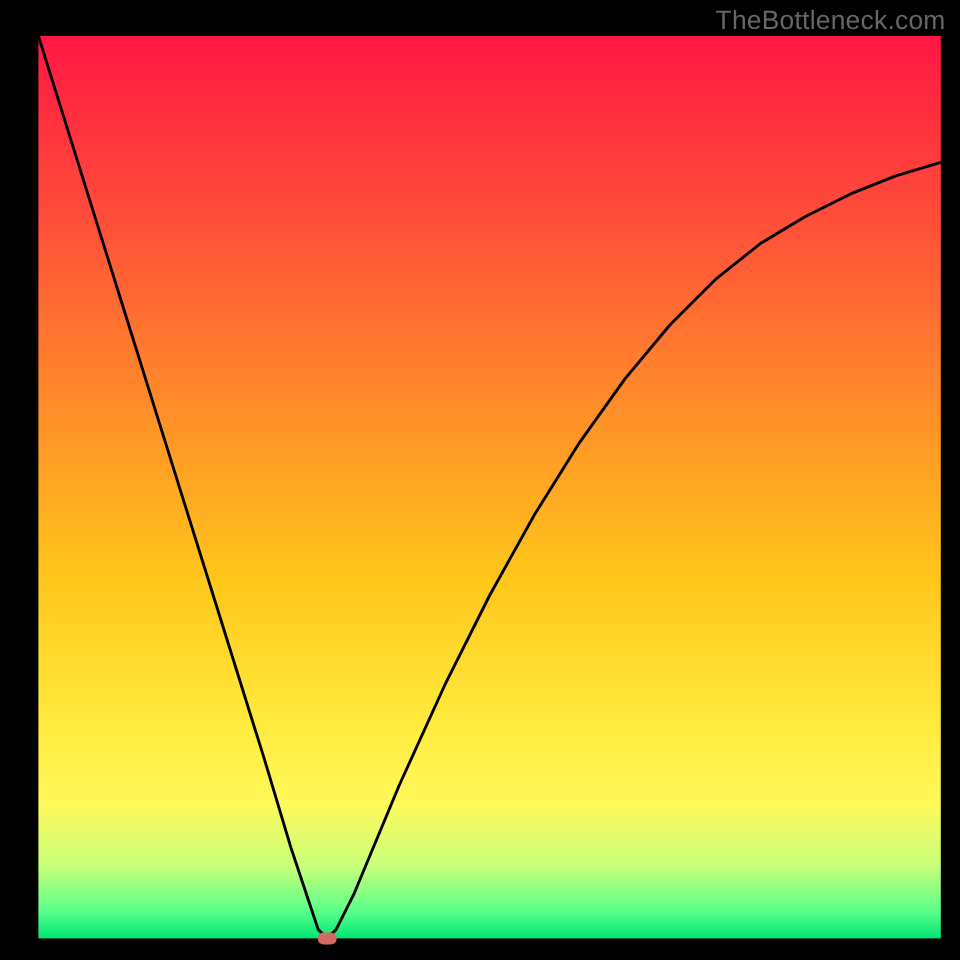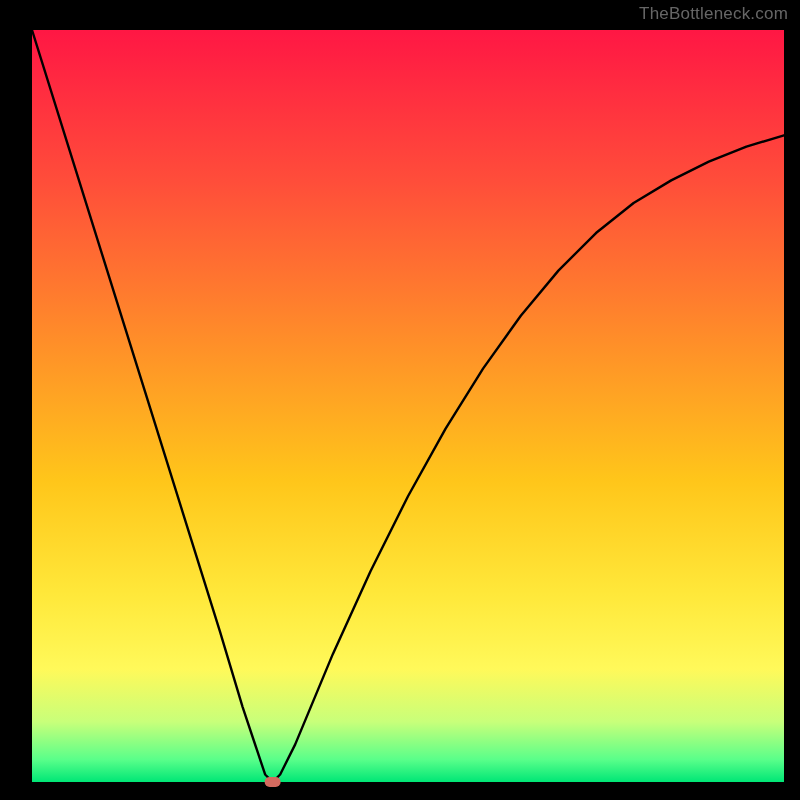--- a/index.html
+++ b/index.html
@@ -14,21 +14,21 @@
   .chart-wrap {
     position: relative;
     width: 800px;
     height: 800px;
   }
   .watermark {
     position: absolute;
     top: 4px;
     right: 12px;
     color: #666;
-    font-size: 17px;
+    font-size: 22px;
     font-weight: 500;
     letter-spacing: 0.2px;
     z-index: 10;
   }
   svg {
     display: block;
   }
 </style>
 </head>
 <body>

